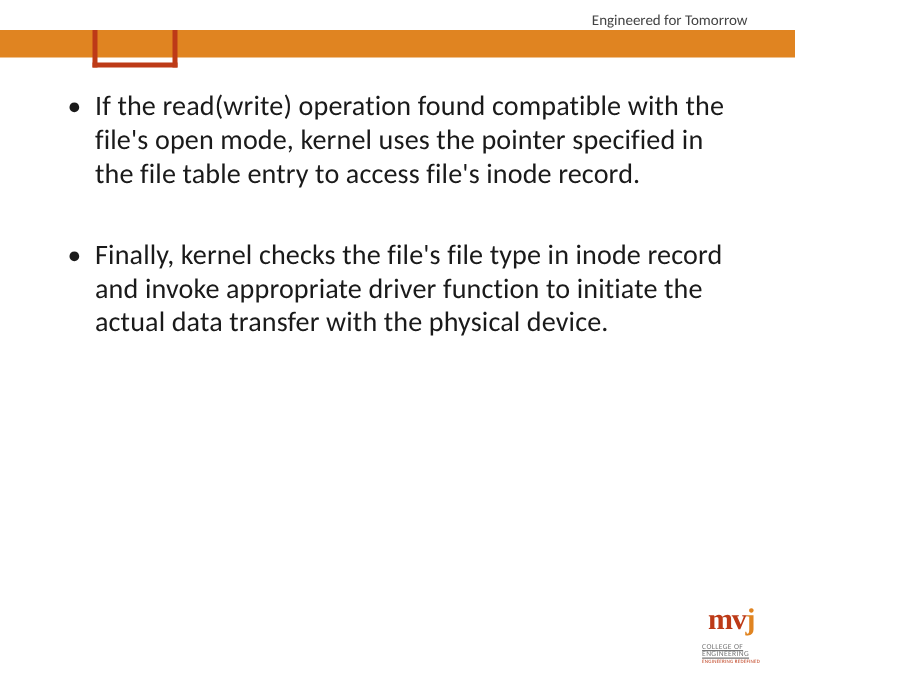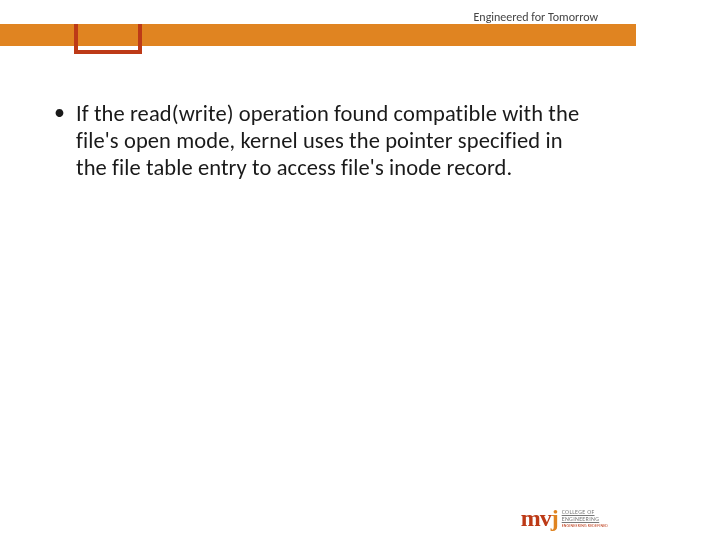--- a/index.html
+++ b/index.html
@@ -5,43 +5,44 @@
   * { margin: 0; padding: 0; box-sizing: border-box; }
   html, body { width: 720px; height: 540px; background: #fff; font-family: Calibri, "Segoe UI", Arial, sans-serif; overflow: hidden; }
   .slide { position: relative; width: 636px; height: 540px; }
   .top-bar { position: absolute; top: 24px; left: 0; right: 0; height: 22px; background: #e08421; }
   .tagline { position: absolute; top: 10px; right: 38px; font-size: 12px; color: #444; }
   .bracket {
     position: absolute; top: 24px; left: 74px; width: 68px; height: 30px;
     border-left: 4px solid #bd3a17; border-right: 4px solid #bd3a17; border-bottom: 4px solid #bd3a17;
   }
   .content { position: absolute; top: 72px; left: 52px; right: 40px; }
-  .bullets { list-style: none; margin-top: 28px; }
+  .bullets { list-style: none; }
   .bullets > li { position: relative; padding-left: 24px; font-size: 22.5px; line-height: 1.2; color: #1a1a1a; margin-bottom: 38px; letter-spacing: 0.1px; }
   .bullets > li::before { content: "•"; position: absolute; left: 2px; top: 0; font-size: 22px; color: #1a1a1a; }
-  .footer-logo { position: absolute; bottom: 8px; right: 28px; display: flex; align-items: center; gap: 4px; }
+  .footer-logo { position: absolute; bottom: 8px; right: 28px; display: flex; align-items: center; gap: 4px; flex-direction: column; }
   .logo-mark { font-family: Georgia, "Times New Roman", serif; font-size: 24px; font-weight: 700; letter-spacing: -1px; }
   .logo-m1 { color: #bd3a17; }
   .logo-v  { color: #bd3a17; }
   .logo-j  { color: #e08421; }
   .logo-text { font-size: 6px; line-height: 1.1; color: #777; text-transform: uppercase; letter-spacing: 0.3px; text-decoration: underline; }
   .logo-sub  { font-size: 4px; color: #bd3a17; letter-spacing: 0.2px; }
 </style>
 </head>
 <body>
 
 <div class="slide">
 
   <div class="top-bar"></div>
   <div class="tagline">Engineered for Tomorrow</div>
   <div class="bracket"></div>
 
   <div class="content">
     <ul class="bullets">
       <li>If the read(write) operation found compatible with the file's open mode, kernel uses the pointer specified in the file table entry to access file's inode record.</li>
+      <li>Finally, kernel checks the file's file type in inode record and invoke appropriate driver function to initiate the actual data transfer with the physical device.</li>
     </ul>
   </div>
 
   <div class="footer-logo">
     <div class="logo-mark">
       <span class="logo-m1">m</span><span class="logo-v">v</span><span class="logo-j">j</span>
     </div>
     <div>
       <div class="logo-text">COLLEGE OF</div>
       <div class="logo-text">ENGINEERING</div>

